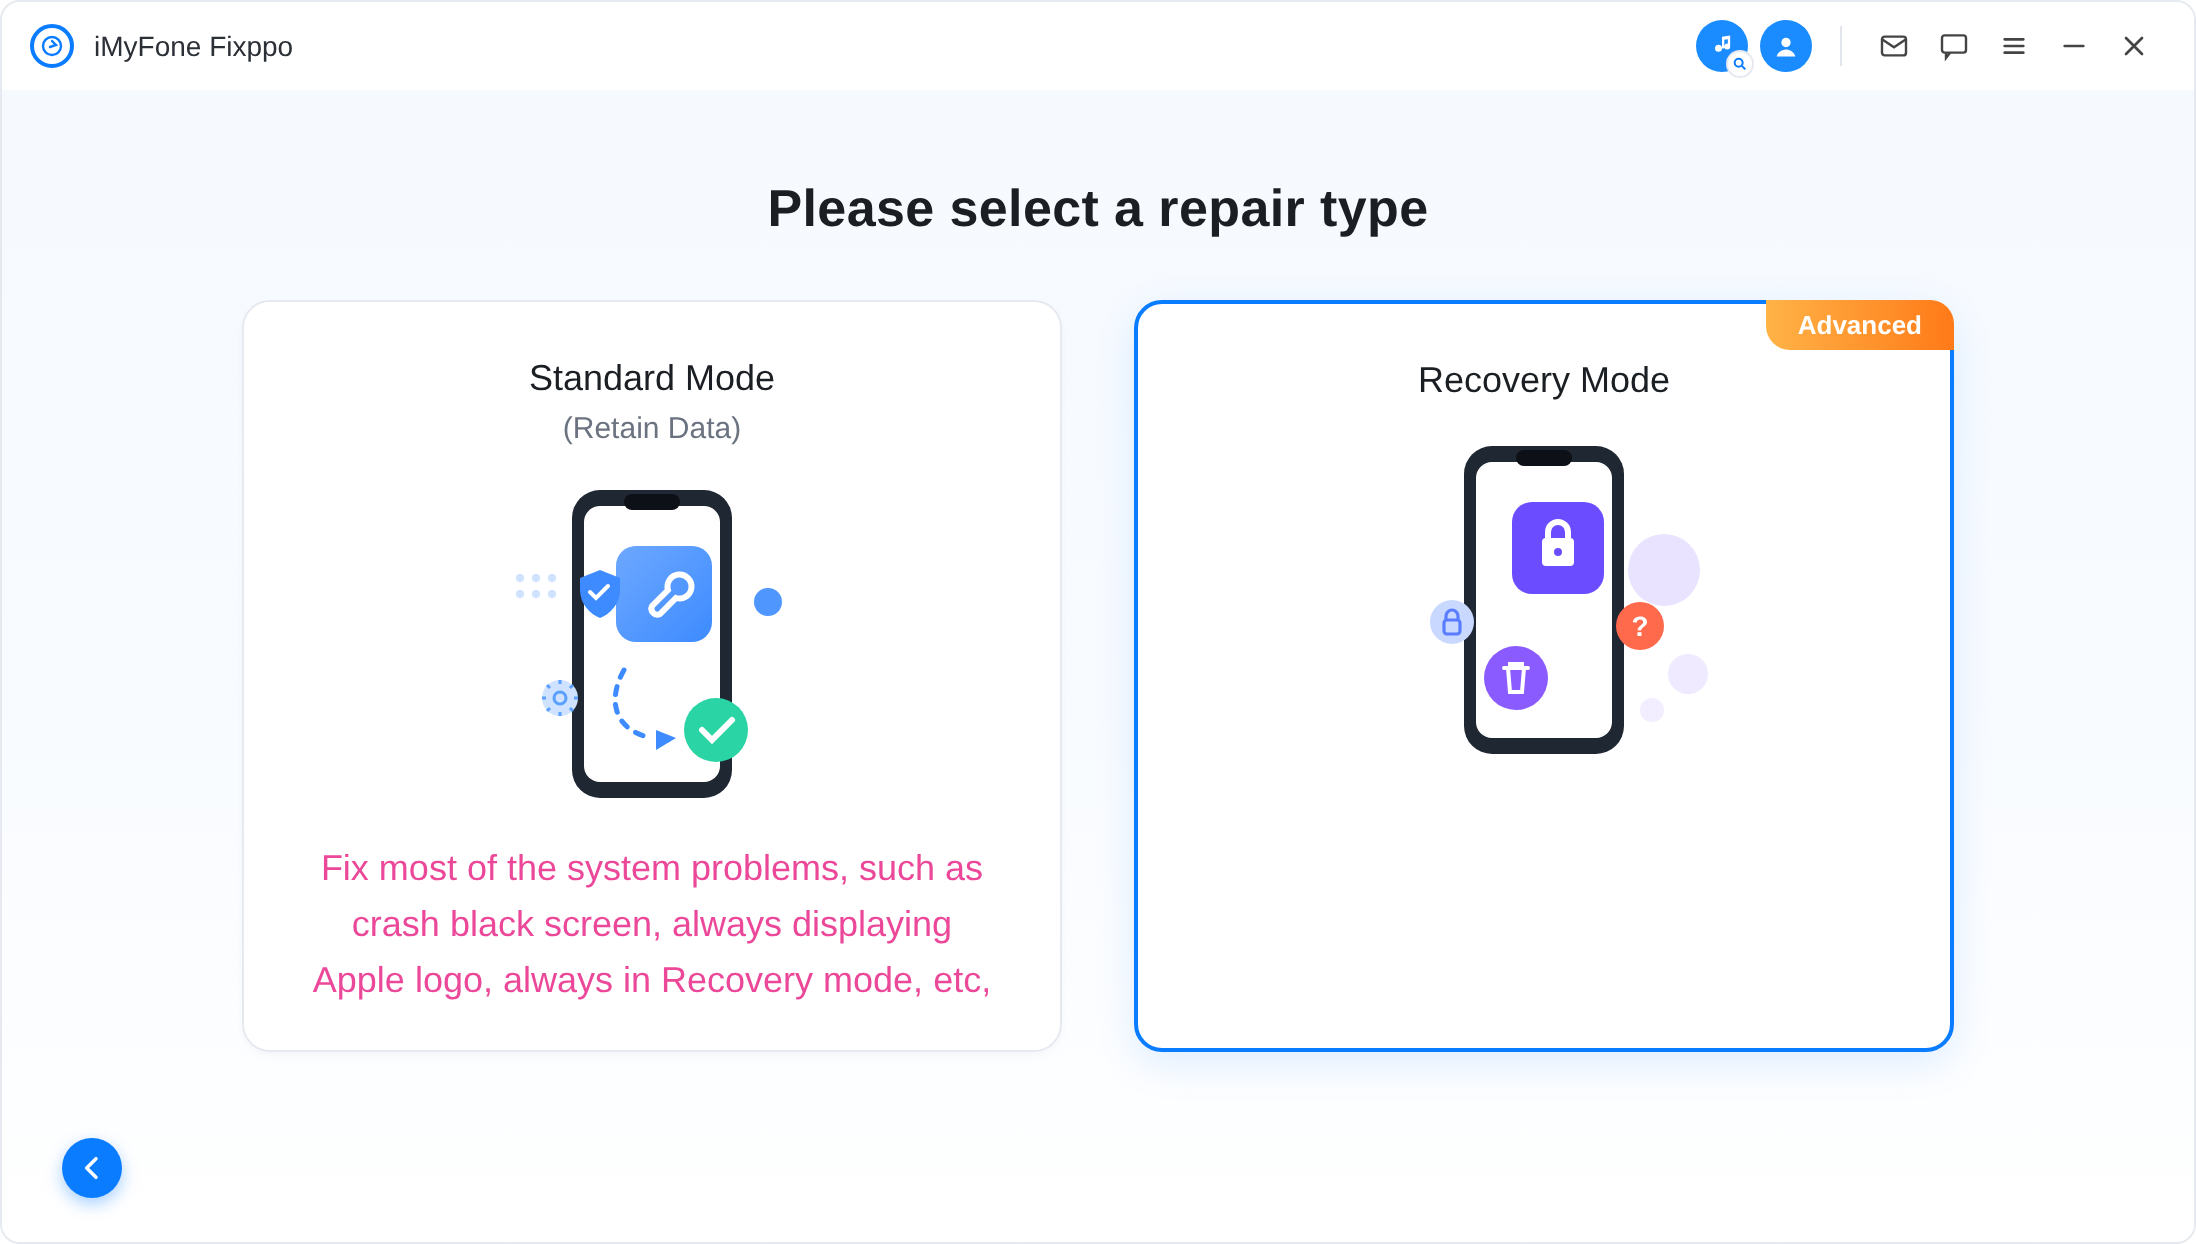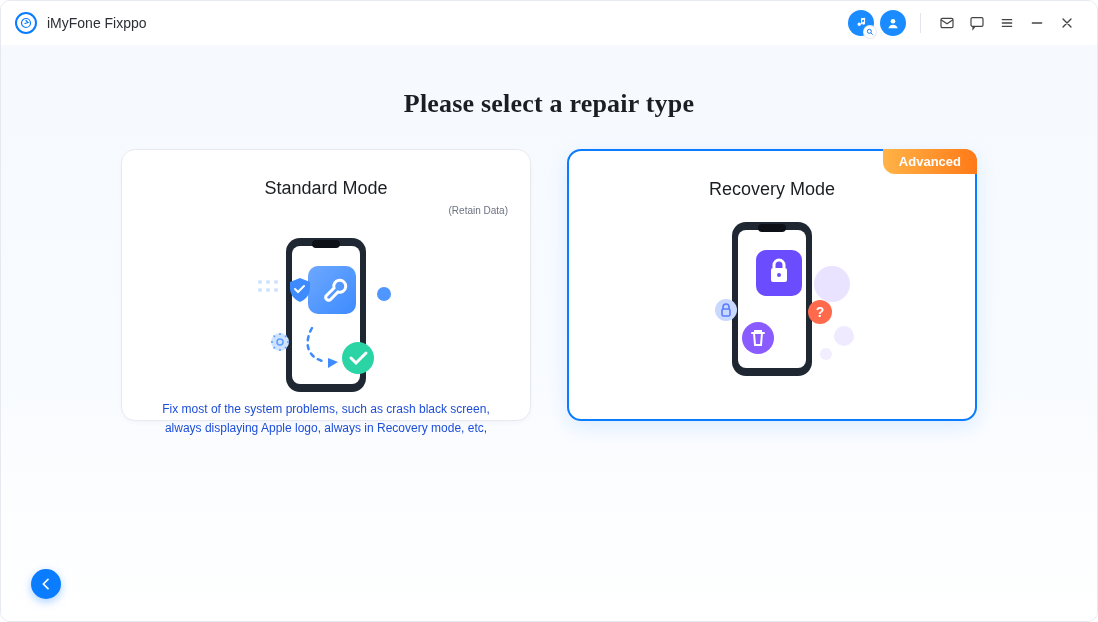--- a/index.html
+++ b/index.html
@@ -70,44 +70,43 @@
     position:relative;
     padding:0 32px;
   }
   .heading{
     text-align:center;
     font-size:26px;
     font-weight:700;
     color:var(--text);
     margin:44px 0 30px;
     letter-spacing:.2px;
-    font-family:Liberation Serif, serif;
   }
 
   .cards{
     display:flex;gap:36px;justify-content:center;
   }
   .card{
     position:relative;
-    width:410px;height:272px;
+    width:410px;height:376px;
     background:#ffffff;
     border:1px solid var(--card-border);
     border-radius:14px;
     padding:28px 22px 20px;
     text-align:center;
     box-shadow:0 2px 4px rgba(20,40,80,.03);
   }
   .card.selected{
     border:2px solid var(--blue);
     box-shadow:0 6px 20px rgba(10,124,255,.12);
   }
   .card h3{margin:0;font-size:18px;font-weight:400;color:var(--text);}
-  .card .sub{margin:6px 0 0;font-size:10px;color:var(--muted);text-align:right;}
+  .card .sub{margin:6px 0 0;font-size:15px;color:var(--muted);}
   .card .desc{
-    font-size:12px;line-height:1.55;color:#1d4ed8;
+    margin-top:14px;font-size:18px;line-height:1.55;color:#ec4899;
     padding:0 12px;
   }
 
   .badge{
     position:absolute;top:-2px;right:-2px;
     background:linear-gradient(90deg,#ffb347,#ff7a18);
     color:#fff;font-size:13px;font-weight:600;
     padding:5px 16px;
     border-radius:0 12px 0 12px;
   }

